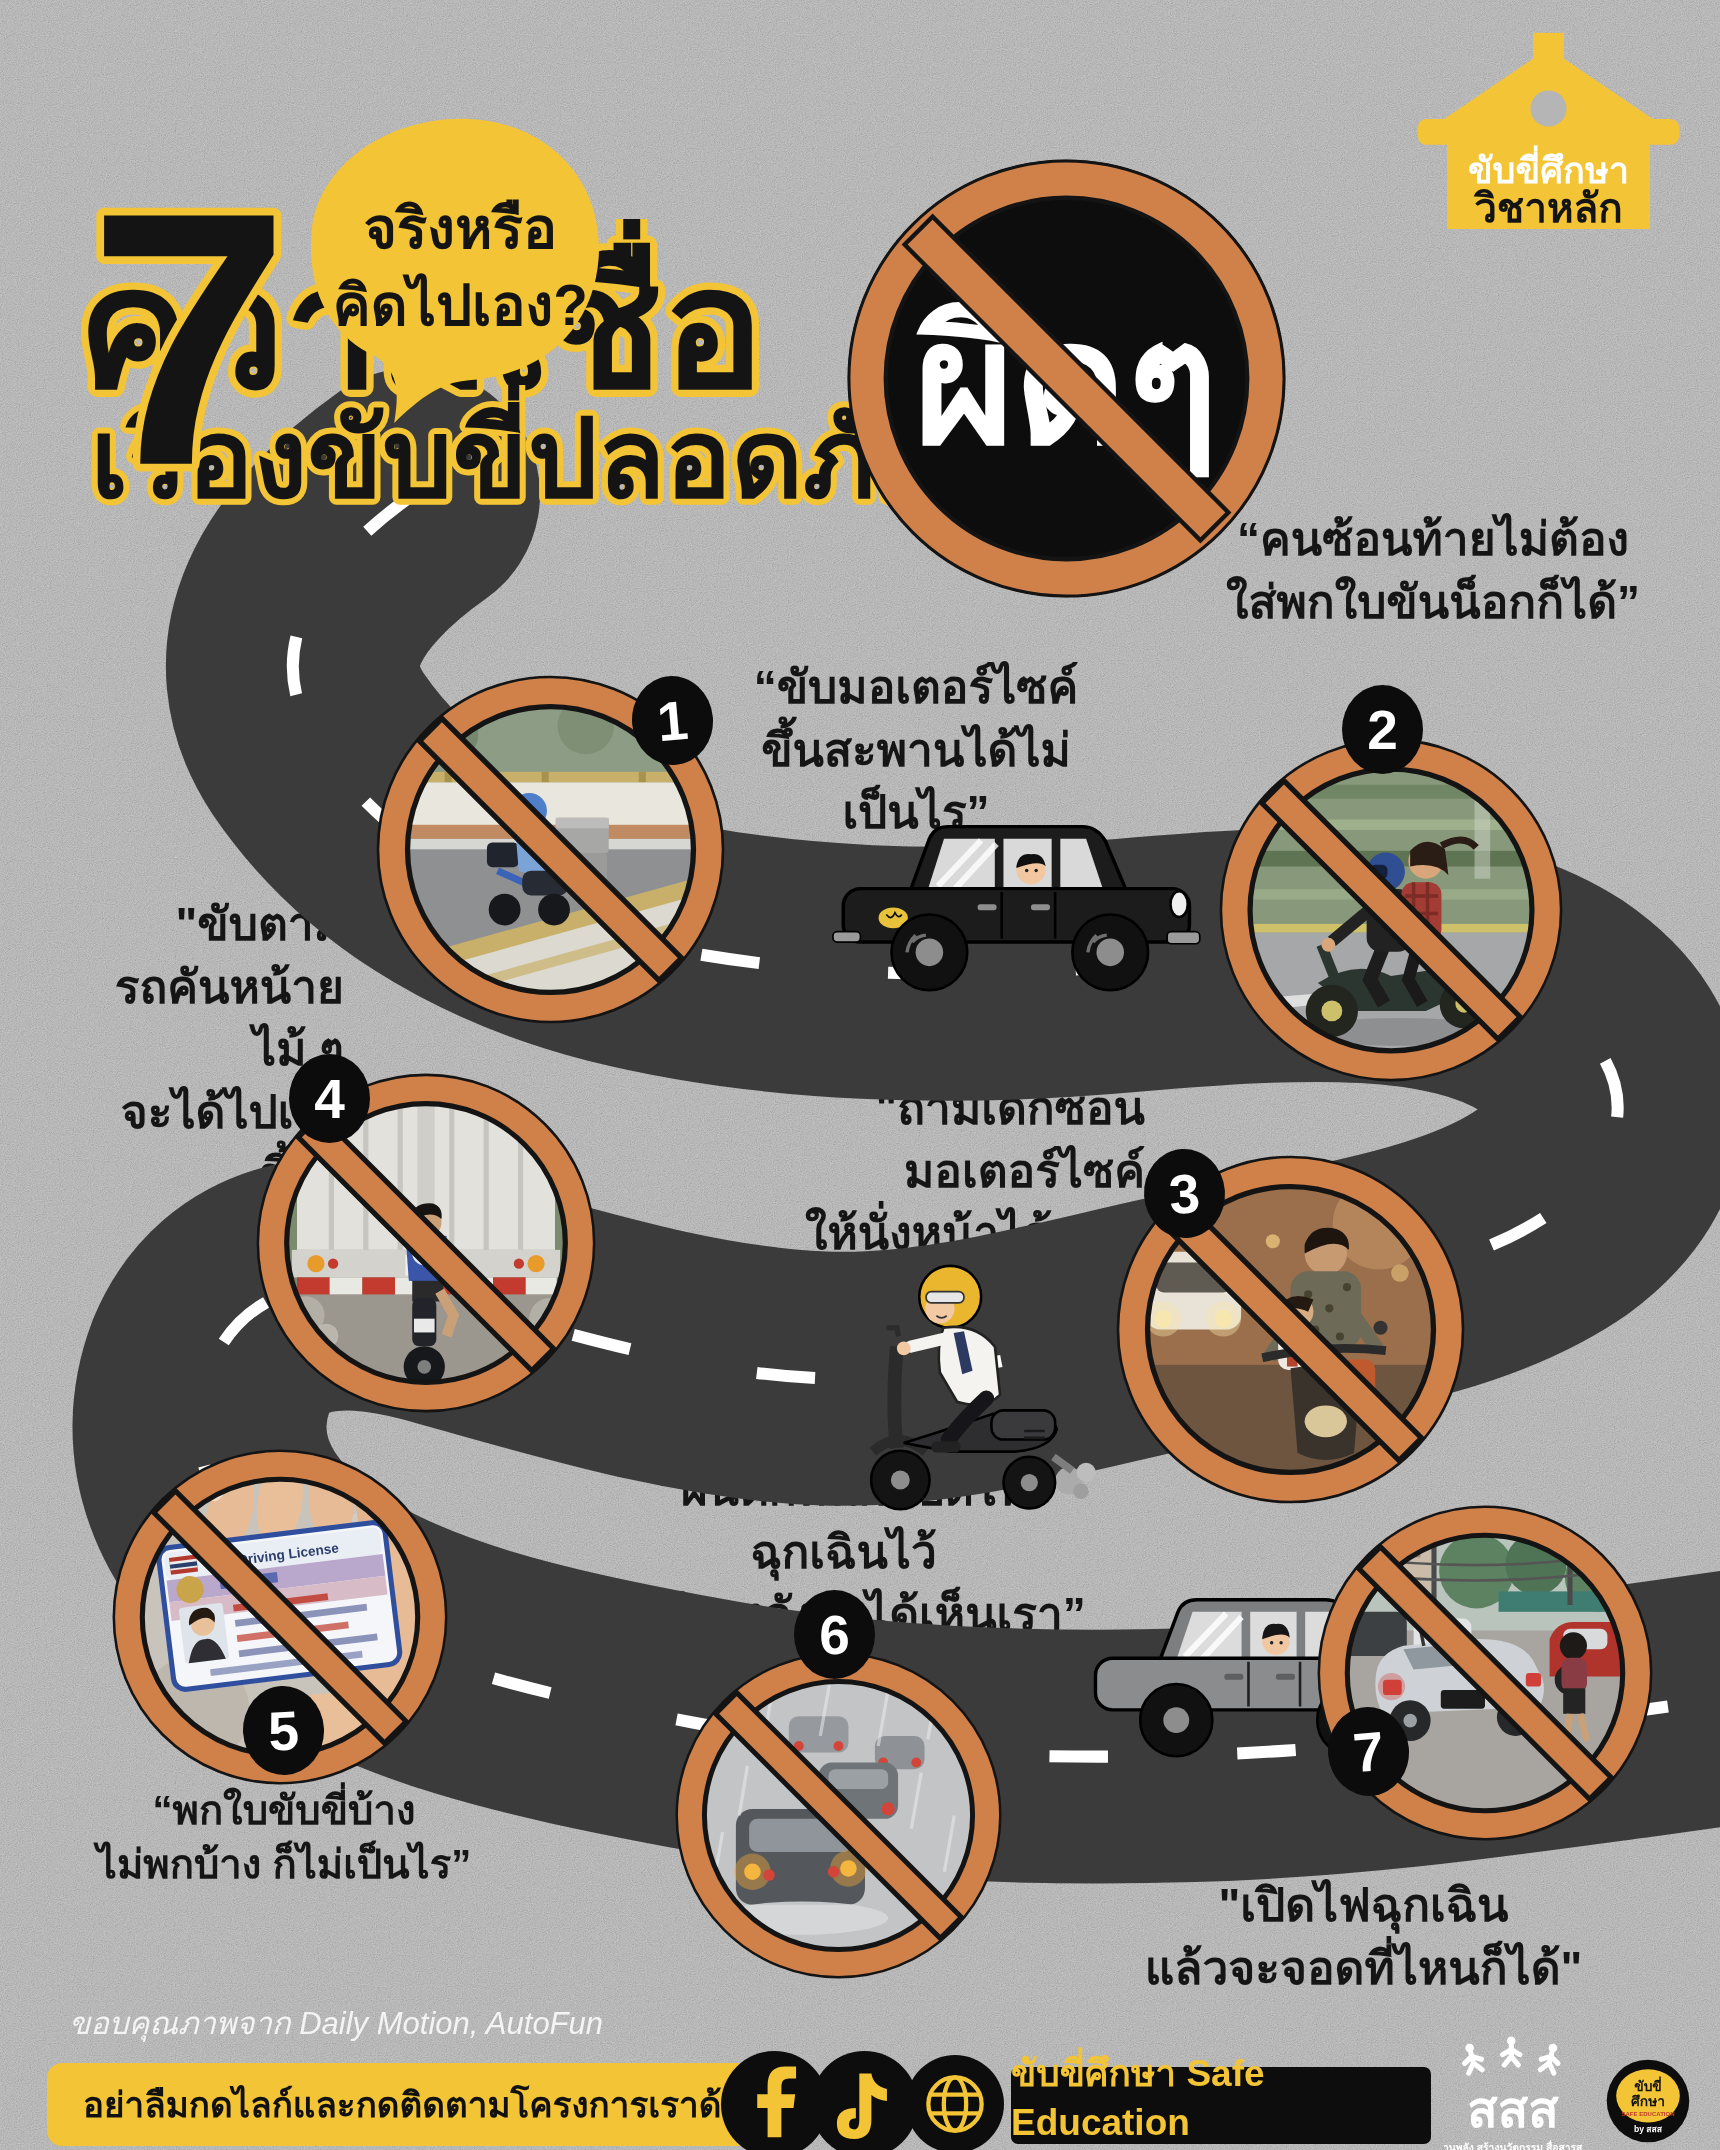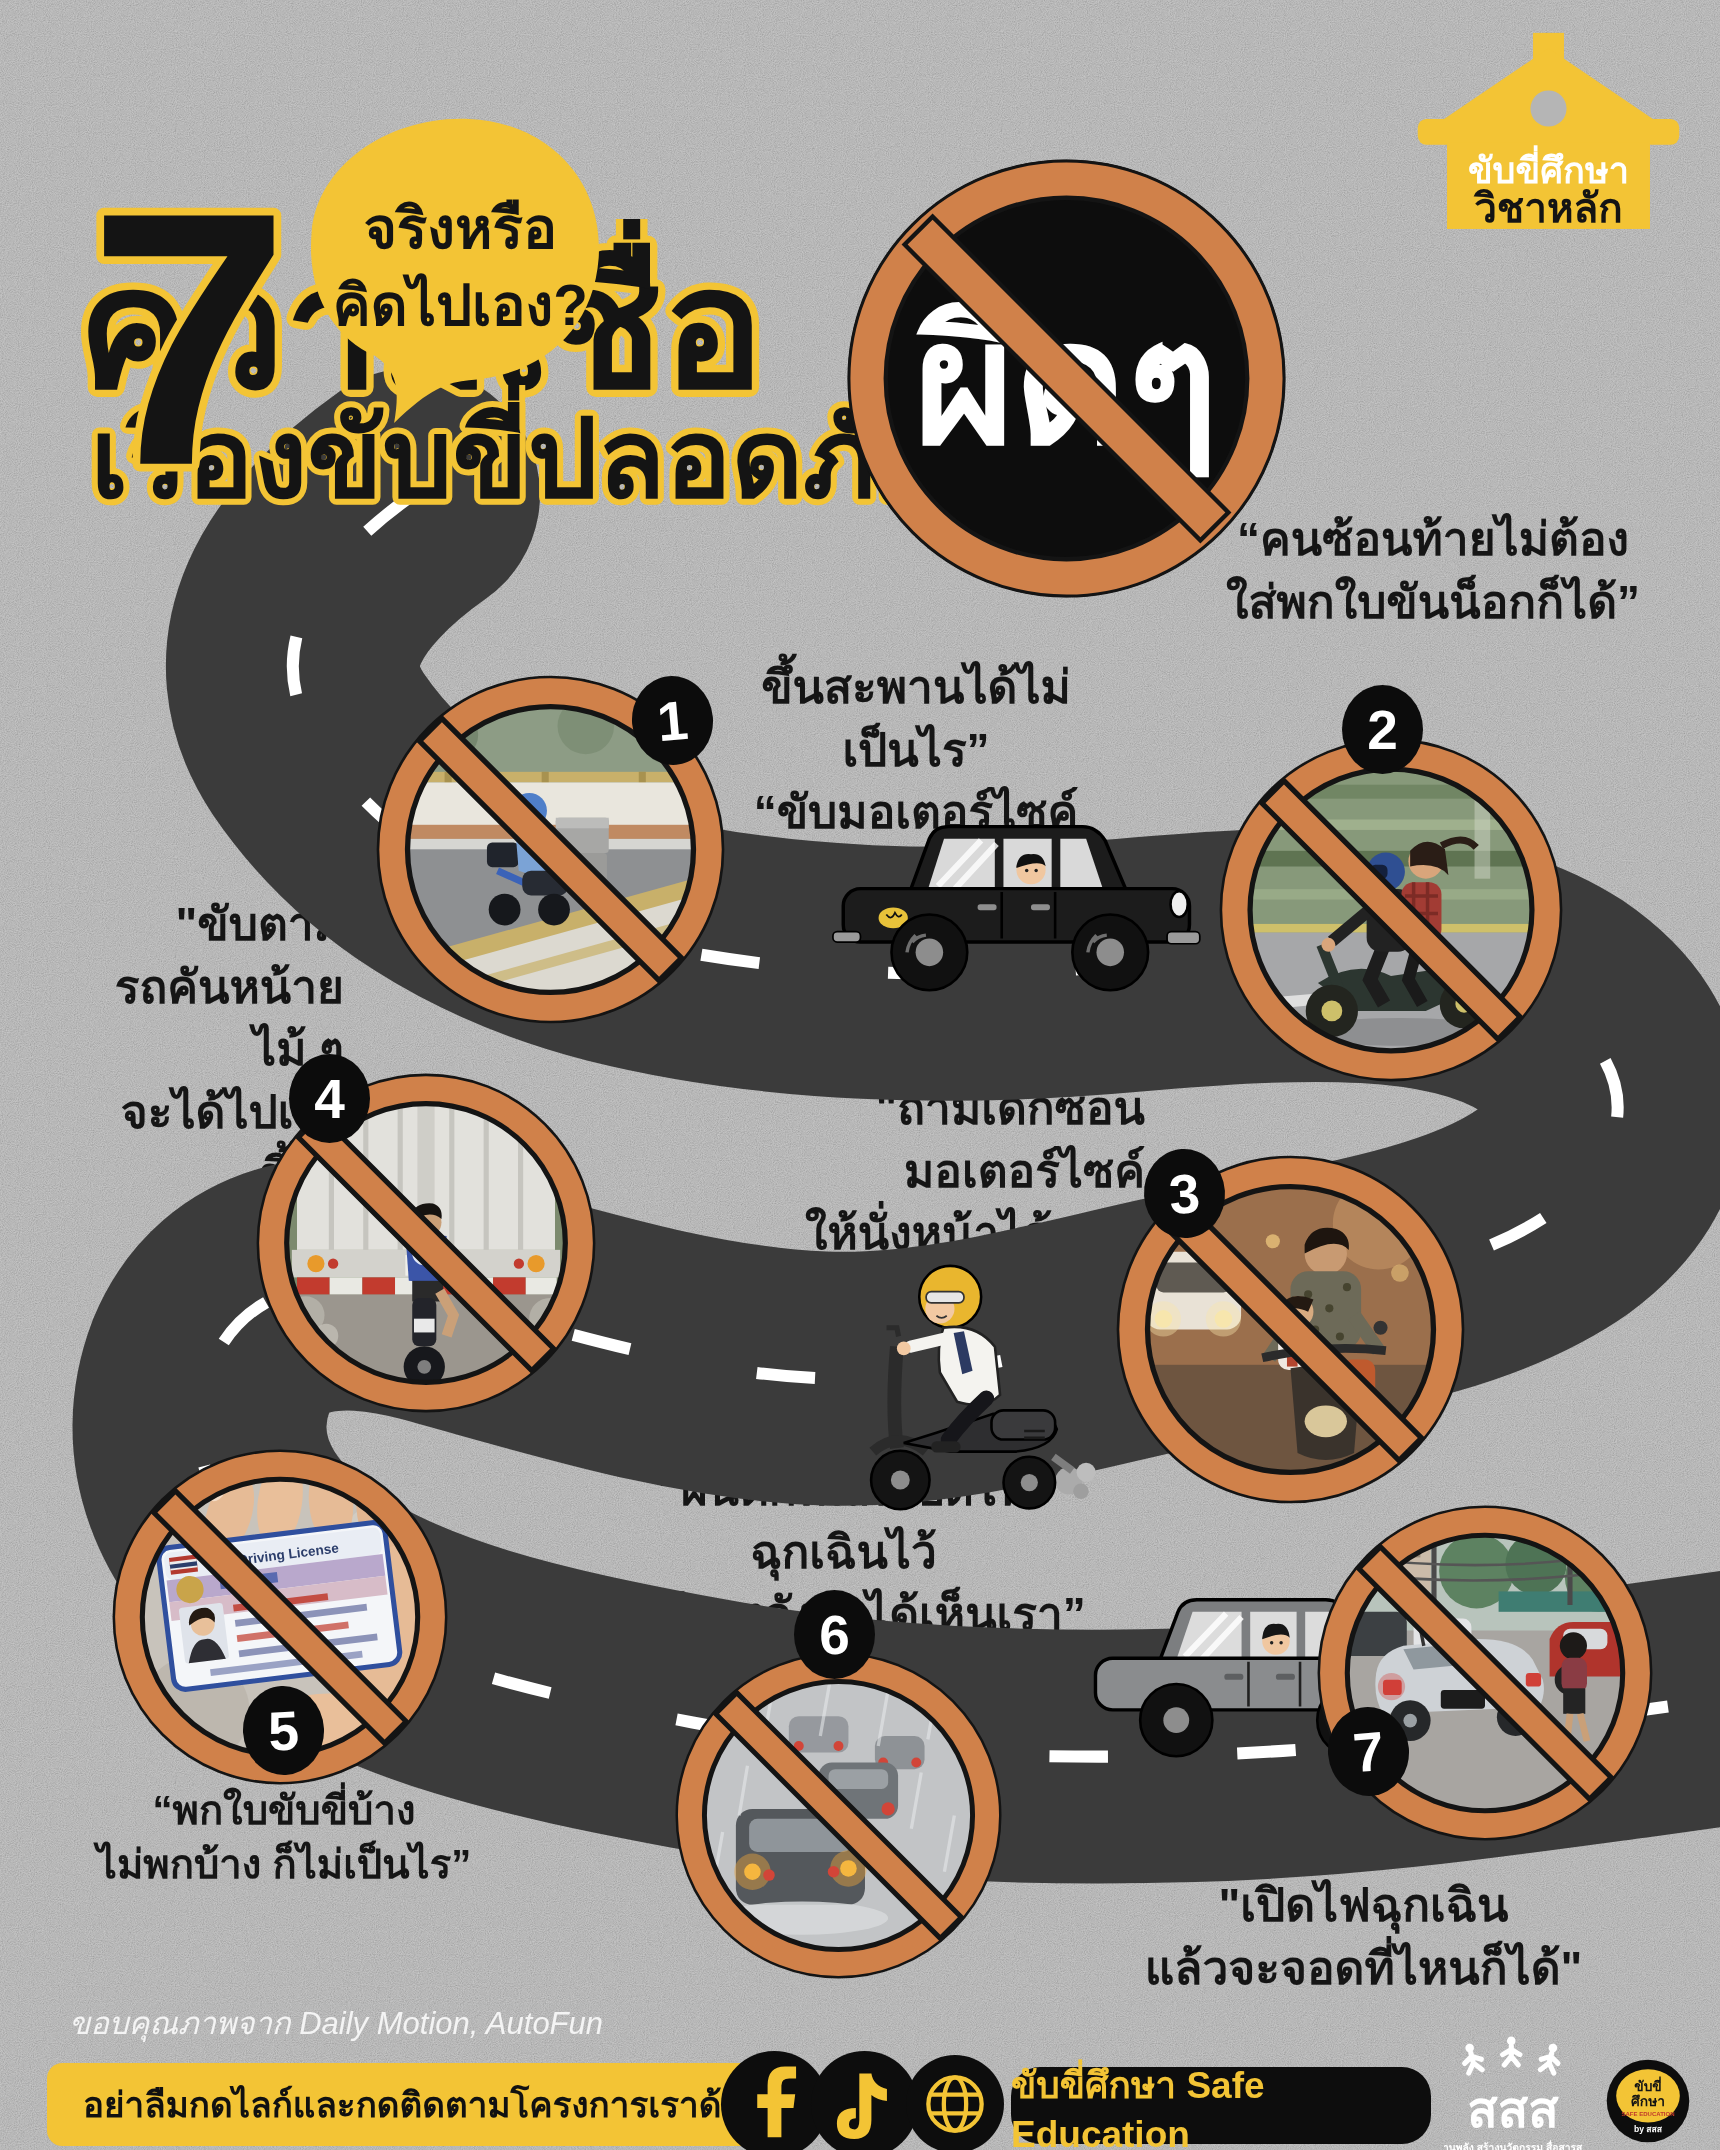--- a/index.html
+++ b/index.html
@@ -8,22 +8,22 @@
   .abs{position:absolute;}
   svg text{font-family:"Liberation Sans","DejaVu Sans",sans-serif;font-weight:800;}
   .caption{position:absolute;font-weight:800;color:#151515;font-size:46px;line-height:1.36;text-align:center;}
   .numbadge{position:absolute;width:81px;height:89px;border-radius:50%;background:#0c0c0c;color:#ffffff;
             display:flex;align-items:center;justify-content:center;font-size:55px;font-weight:800;z-index:7;}
   .credit{position:absolute;left:69px;top:1998px;color:#f4f4f4;font-size:31px;font-weight:500;z-index:9;font-style:italic;}
   .ctabar{position:absolute;left:47px;top:2063px;width:766px;height:83px;background:#F3C435;border-radius:15.5px;
           display:flex;align-items:center;z-index:8;}
   .ctabar span{font-size:35px;font-weight:800;color:#111;padding-left:36px;}
   .social{position:absolute;border-radius:50%;background:#0d0d0d;display:flex;align-items:center;justify-content:center;z-index:9;}
-  .program{position:absolute;left:1011px;top:2067px;width:420px;height:77px;background:#0d0d0d;border-radius:29px;
-           display:flex;align-items:center;justify-content:center;z-index:8;}
+  .program{position:absolute;left:1011px;top:2067px;width:420px;height:77px;background:#0d0d0d;border-radius:7px;
+           display:flex;align-items:flex-end;justify-content:center;z-index:8;}
   .program span{color:#F3C435;font-size:37px;font-weight:800;}
 </style>
 </head>
 <body>
 
 <div id="poster">
 
   <svg class="abs" style="left:0;top:0;z-index:0" width="1721" height="2151" viewBox="0 0 2000 2500">
     <defs>
       <filter id="grain" x="0" y="0" width="100%" height="100%">
@@ -210,22 +210,22 @@
     <circle cx="100" cy="100" r="89" fill="none" stroke="#D0814A" stroke-width="16"></circle>
     <circle cx="100" cy="100" r="81" fill="none" stroke="#141414" stroke-width="3"></circle>
     <g transform="rotate(45 100 100)">
         <rect x="4" y="91" width="192" height="18" fill="#D0814A" stroke="#141414" stroke-width="3"></rect>
       </g>
   </svg>
   <div class="numbadge" style="left:632px;top:676px;transform:rotate(-5deg)">
       <span>1</span>
     </div>
   <div class="caption" style="left:714px;top:656px;width:404px">
+    <div>“ขับมอเตอร์ไซค์</div>
     <div>ขึ้นสะพานได้ไม่เป็นไร”</div>
-    <div>“ขับมอเตอร์ไซค์</div>
   </div>
 
   <svg class="abs" style="left:1217px;top:736px;z-index:3" width="348" height="348" viewBox="0 0 200 200">
     <defs>
         <clipPath id="c2">
           <circle cx="100" cy="100" r="82"></circle>
         </clipPath>
       </defs>
     <circle cx="100" cy="100" r="82" fill="#8d9c85"></circle>
     <g clip-path="url(#c2)">

